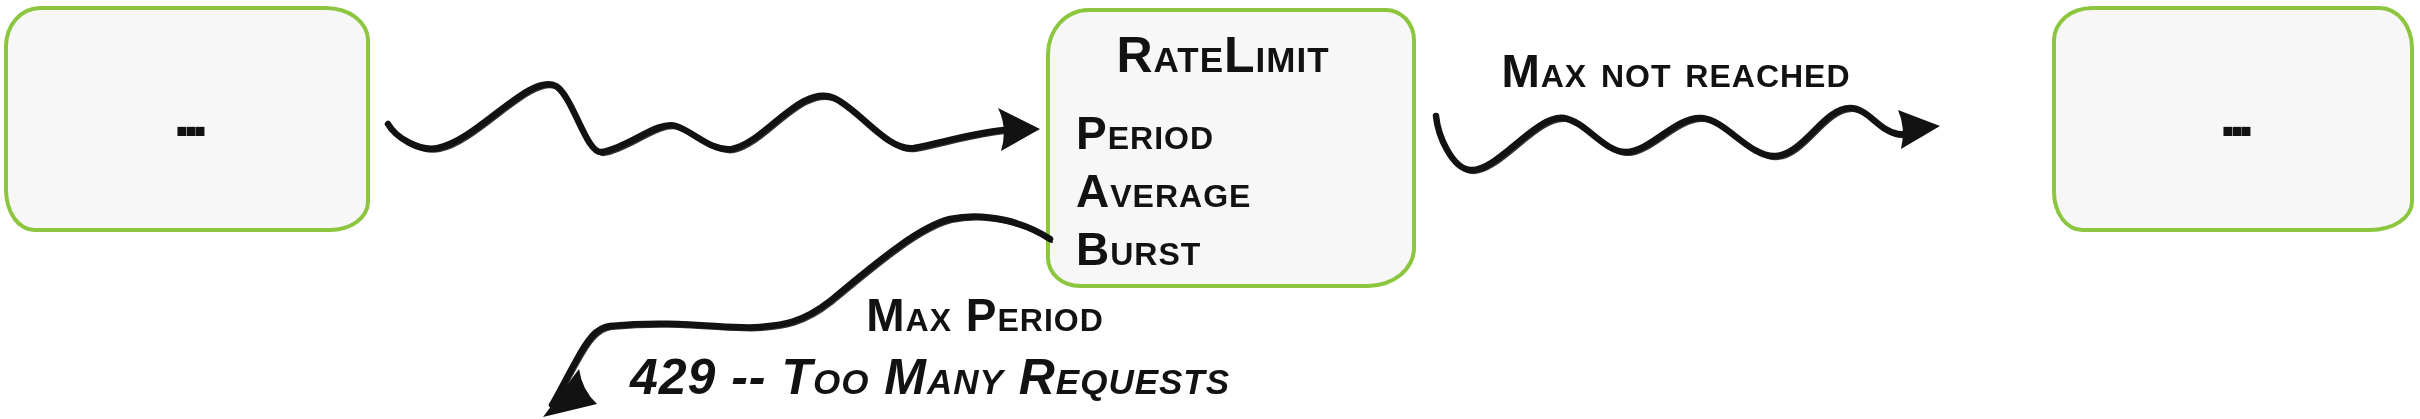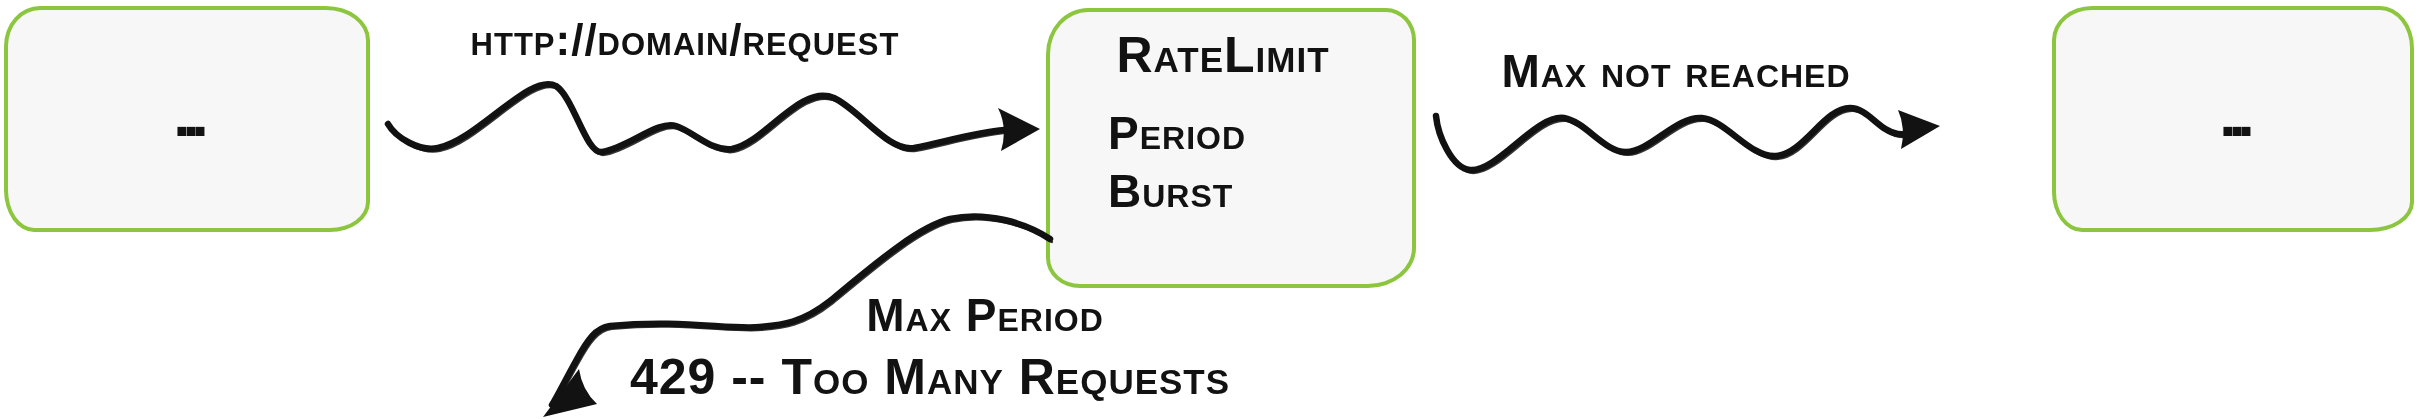--- a/index.html
+++ b/index.html
@@ -44,65 +44,65 @@
   
   .node-title{
     position:absolute;left:0;right:16px;top:18px;
     text-align:center;
     font-variant:small-caps;font-weight:600;font-size:50px;
     letter-spacing:1px;line-height:1;
   }
   .fields{position:absolute;left:26px;top:92px;right:10px;}
   .field{
     font-variant:small-caps;font-weight:600;font-size:46px;
-    letter-spacing:1px;line-height:58px;margin-left:32px;
+    letter-spacing:1px;line-height:58px;
   }
 
   
   .edge-label{
     position:absolute;text-align:center;z-index:3;
     font-variant:small-caps;font-weight:600;letter-spacing:1px;
     line-height:1.1;color:var(--ink);white-space:nowrap;
   }
   .request-label{left:400px;top:16px;width:570px;font-size:44px;}
   .maxnot-label{left:1426px;top:46px;width:500px;font-size:46px;}
   .maxreached-label{left:760px;top:290px;width:450px;font-size:46px;}
-  .toomany-label{left:620px;top:350px;width:620px;font-size:50px;}
+  .toomany-label{left:620px;top:350px;width:620px;font-size:50px;font-style:italic;}
 
   
   svg.arrow{position:absolute;overflow:visible;z-index:2;}
   .arrow1{left:382px;top:72px;width:662px;height:100px;}
   .arrow2{left:1428px;top:92px;width:516px;height:96px;}
   .arrow3{left:430px;top:205px;width:640px;height:214px;}
   .arrow path{stroke:var(--ink);fill:none;stroke-linecap:round;stroke-linejoin:round;}
   .arrow .stroke-main{stroke-width:6.5px;}
   .arrow .stroke-tex{stroke-width:2.2px;transform:translate(2px,3px);opacity:.85;}
   .arrow .head{fill:var(--ink);stroke:none;}
 </style>
 </head>
 <body>
 
 <div class="canvas">
 
   <div class="node box-left">
     <span class="dots">...</span>
   </div>
 
-  <div class="edge-label request-label">http://domain/request</div>
 
   <svg class="arrow arrow1" viewBox="0 0 662 100">
     <path class="stroke-main" d="M 6 52 C 14 66, 38 80, 56 76 C 96 68, 148 0, 174 14 C 192 26, 204 82, 220 80 C 246 76, 276 48, 294 54 C 312 60, 330 80, 350 77 C 384 70, 418 12, 452 26 C 478 38, 506 80, 532 76 C 562 70, 596 60, 622 58"></path>
     <path class="stroke-tex" d="M 6 52 C 14 66, 38 80, 56 76 C 96 68, 148 0, 174 14 C 192 26, 204 82, 220 80 C 246 76, 276 48, 294 54 C 312 60, 330 80, 350 77 C 384 70, 418 12, 452 26 C 478 38, 506 80, 532 76 C 562 70, 596 60, 622 58"></path>
     <path class="head" d="M 658 57 L 616 36 Q 626 56 619 79 Z"></path>
   </svg>
 
   <div class="node box-mid">
     <div class="node-title">RateLimit</div>
     <div class="fields">
       <div class="field">Period</div>
+      <div class="field">Average</div>
       <div class="field">Burst</div>
     </div>
   </div>
 
   <div class="edge-label maxnot-label">Max not reached</div>
 
   <svg class="arrow arrow2" viewBox="0 0 516 96">
     <path class="stroke-main" d="M 8 24 C 10 44, 24 76, 42 78 C 70 80, 108 22, 136 26 C 158 30, 176 60, 198 60 C 222 60, 248 24, 274 26 C 298 28, 322 66, 348 64 C 376 62, 396 16, 422 16 C 440 16, 452 40, 470 42 C 478 43, 486 42, 492 40"></path>
     <path class="stroke-tex" d="M 8 24 C 10 44, 24 76, 42 78 C 70 80, 108 22, 136 26 C 158 30, 176 60, 198 60 C 222 60, 248 24, 274 26 C 298 28, 322 66, 348 64 C 376 62, 396 16, 422 16 C 440 16, 452 40, 470 42 C 478 43, 486 42, 492 40"></path>
     <path class="head" d="M 512 34 L 470 18 Q 478 36 473 57 Z"></path>

